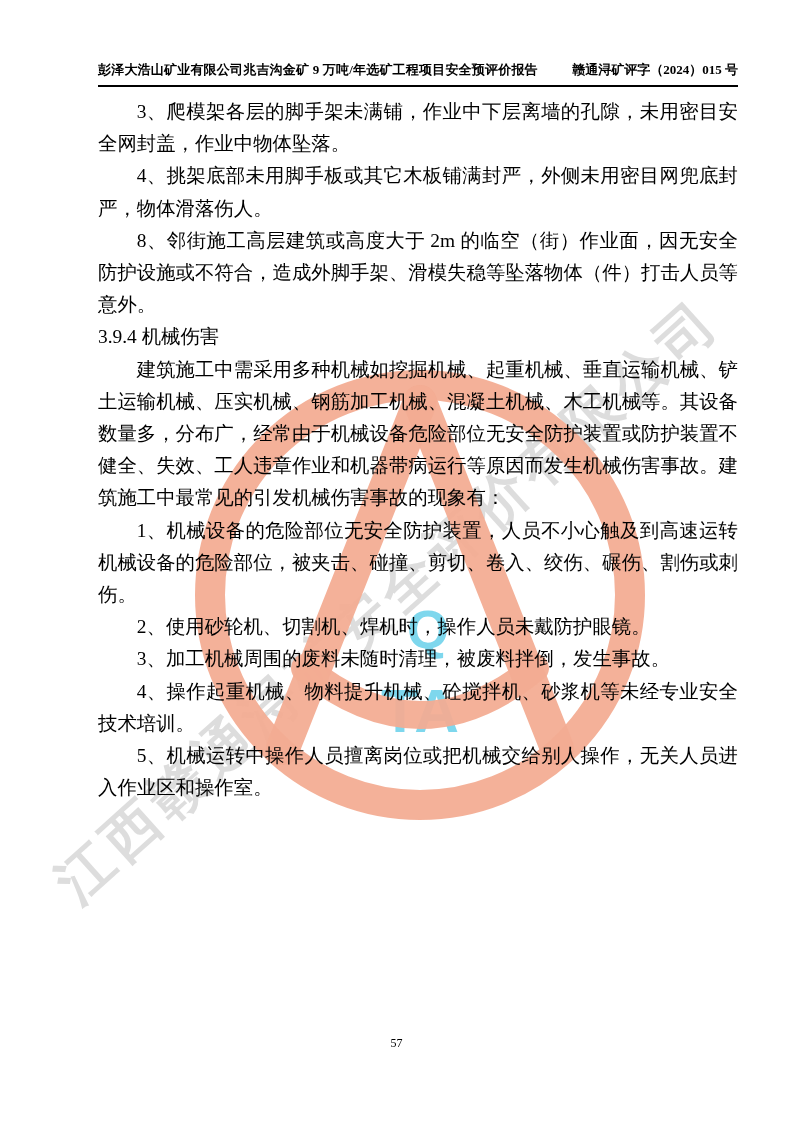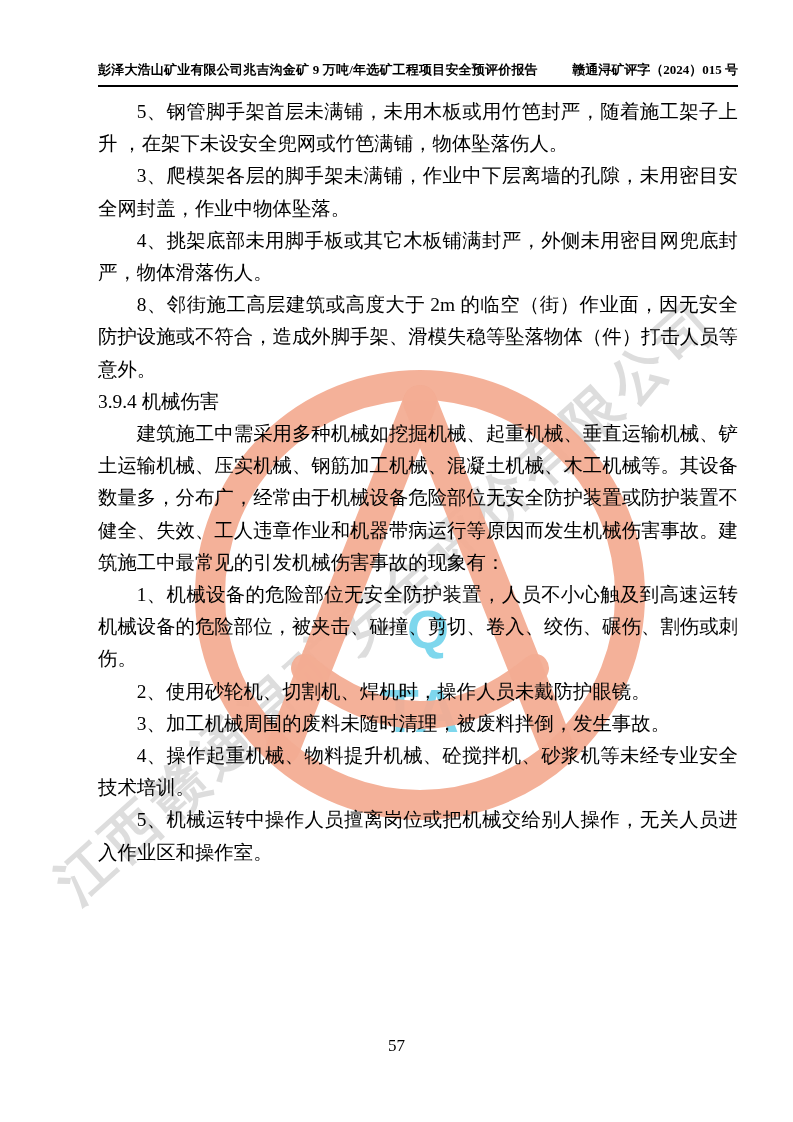--- a/index.html
+++ b/index.html
@@ -19,40 +19,39 @@
   .bodytext{
     position:absolute;top:96px;left:98px;right:55px;
     font-size:19.4px;line-height:32.2px;text-align:justify;
   }
   .bodytext p{margin:0;}
   .bodytext p.body-para{text-indent:2em;}
   .bodytext p.heading{font-weight:normal;text-indent:0;
     font-family:"Liberation Serif","DejaVu Serif",serif;}
   .footer{
     position:absolute;top:1036px;left:0;width:100%;
-    text-align:center;font-size:17px;
+    text-align:center;font-size:12px;
   }
   .watermark{
     position:absolute;left:0;top:0;width:793px;height:1122px;
     pointer-events:none;mix-blend-mode:multiply;
   }
   .watermark svg{display:block;}
 </style>
 </head>
 <body>
 
 <div class="page">
 
   <div class="header">
     <span class="h-left">彭泽大浩山矿业有限公司兆吉沟金矿 9 万吨/年选矿工程项目安全预评价报告</span>
     <span class="h-right">赣通浔矿评字（2024）015 号</span>
   </div>
 
   <div class="bodytext" id="content">
-      <p class="body-para">5、钢管脚手架首层未满铺，未用木板或用竹笆封严，随着施工架子上升 ，在架下未设安全兜网或竹笆满铺，物体坠落伤人。</p>
       <p class="body-para">3、爬模架各层的脚手架未满铺，作业中下层离墙的孔隙，未用密目安全网封盖，作业中物体坠落。</p>
       <p class="body-para">4、挑架底部未用脚手板或其它木板铺满封严，外侧未用密目网兜底封严，物体滑落伤人。</p>
       <p class="body-para">8、邻街施工高层建筑或高度大于 2m 的临空（街）作业面，因无安全防护设施或不符合，造成外脚手架、滑模失稳等坠落物体（件）打击人员等意外。</p>
       <p class="heading">3.9.4 机械伤害</p>
       <p class="body-para">建筑施工中需采用多种机械如挖掘机械、起重机械、垂直运输机械、铲土运输机械、压实机械、钢筋加工机械、混凝土机械、木工机械等。其设备数量多，分布广，经常由于机械设备危险部位无安全防护装置或防护装置不健全、失效、工人违章作业和机器带病运行等原因而发生机械伤害事故。建筑施工中最常见的引发机械伤害事故的现象有：</p>
       <p class="body-para">1、机械设备的危险部位无安全防护装置，人员不小心触及到高速运转机械设备的危险部位，被夹击、碰撞、剪切、卷入、绞伤、碾伤、割伤或刺伤。</p>
       <p class="body-para">2、使用砂轮机、切割机、焊机时，操作人员未戴防护眼镜。</p>
       <p class="body-para">3、加工机械周围的废料未随时清理，被废料拌倒，发生事故。</p>
       <p class="body-para">4、操作起重机械、物料提升机械、砼搅拌机、砂浆机等未经专业安全技术培训。</p>
       <p class="body-para">5、机械运转中操作人员擅离岗位或把机械交给别人操作，无关人员进入作业区和操作室。</p>

